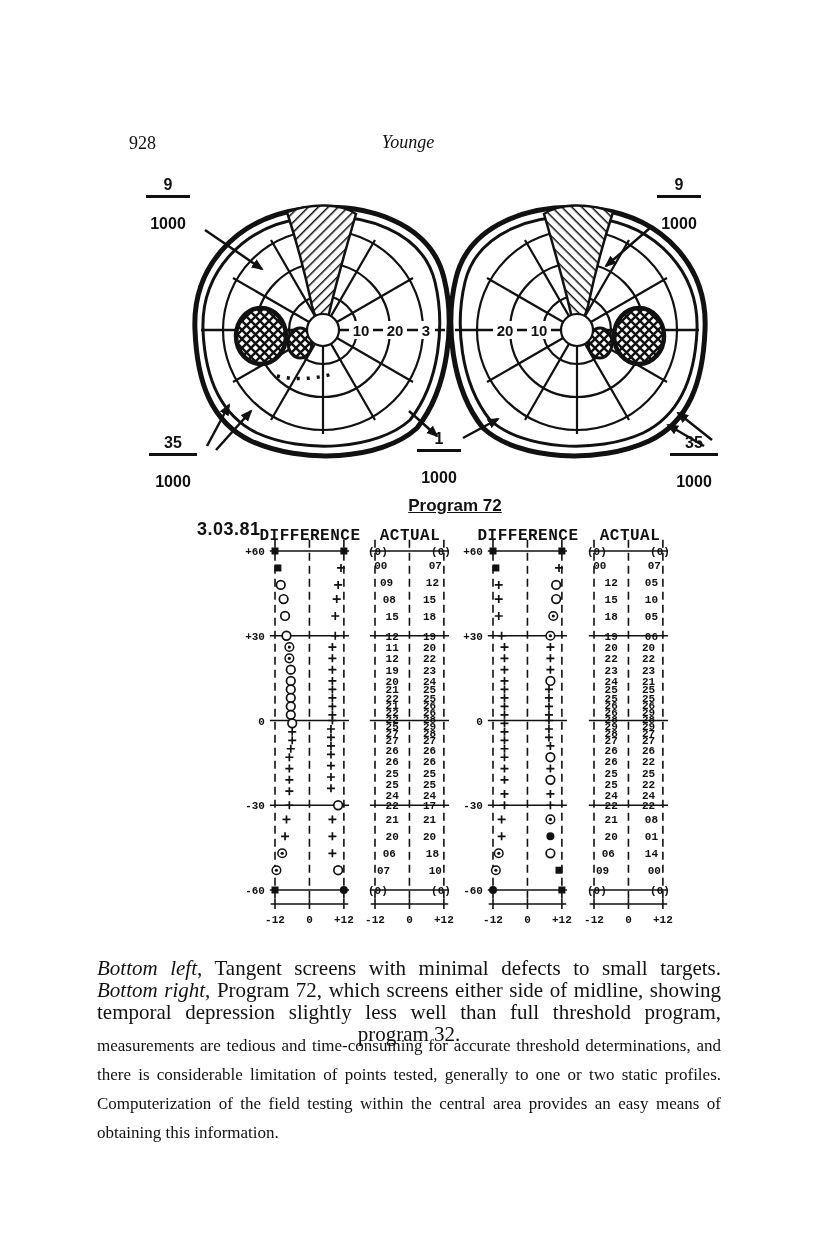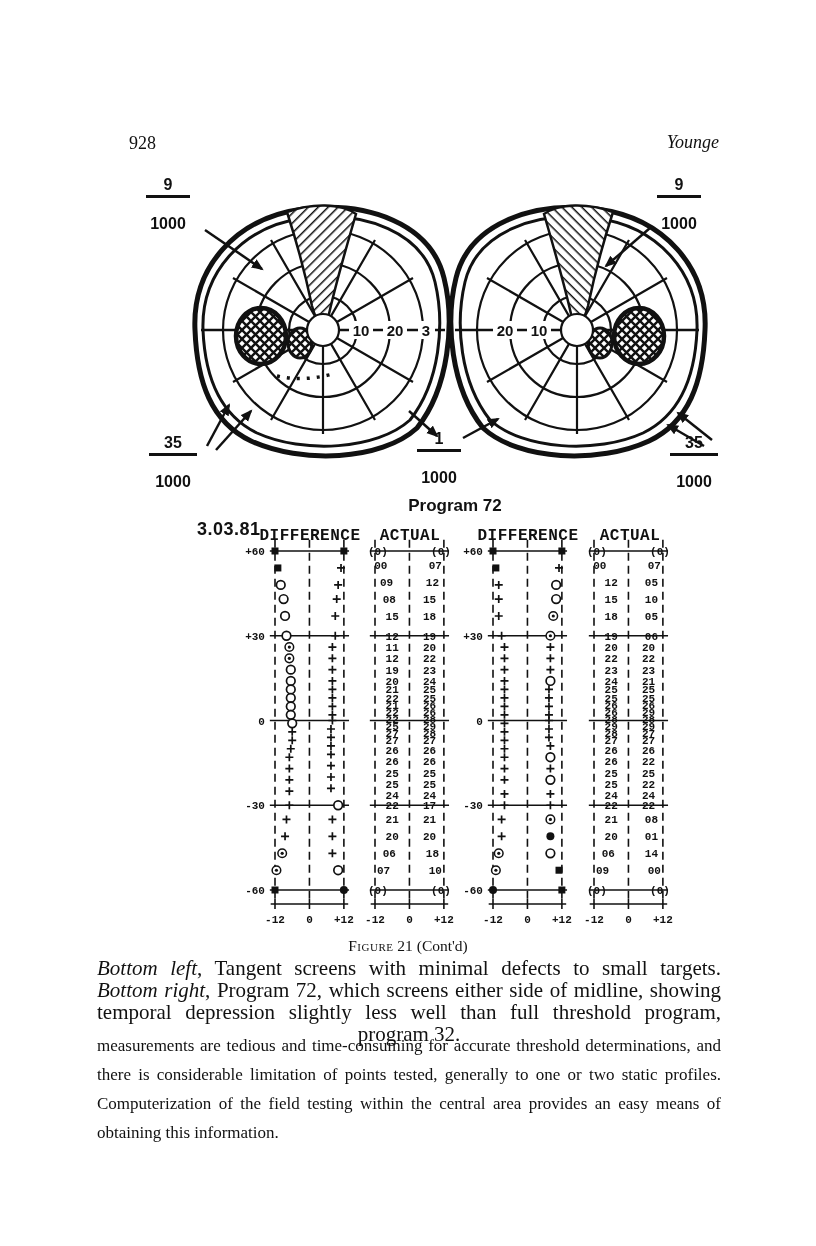--- a/index.html
+++ b/index.html
@@ -1,32 +1,32 @@
 <!DOCTYPE html>
 <html><head>
 <meta charset="utf-8">
 <style>
   html,body{margin:0;padding:0;background:#e8e8e8;}
   .page{position:relative;width:816px;height:1246px;background:#ffffff;margin:0 auto;
         font-family:"Liberation Serif",serif;color:#111;overflow:hidden;}
   .pagenum{position:absolute;left:129px;top:133px;font-size:18px;}
-  .runhead{position:absolute;left:97px;top:132px;width:622px;text-align:right;
+  .runhead{position:absolute;left:97px;top:132px;width:622px;text-align:center;
            font-style:italic;font-size:18px;}
   #fig-svg{position:absolute;left:0;top:168px;}
   .fraction{position:absolute;text-align:center;font-family:"Liberation Sans",sans-serif;
             font-weight:bold;font-size:16px;line-height:1.15;}
   .fraction .num{display:block;border-bottom:3px solid #111;padding:0 2px 1px;}
   .fraction .den{display:block;padding-top:17px;}
   .f-tl{left:146px;top:176px;min-width:44px;}
   .f-tr{left:657px;top:176px;min-width:44px;}
   .f-bl{left:149px;top:434px;min-width:48px;}
   .f-bc{left:417px;top:430px;min-width:44px;}
   .f-br{left:670px;top:434px;min-width:48px;}
   .ctitle{position:absolute;left:455px;top:496px;transform:translateX(-50%);
-          font-family:"Liberation Sans",sans-serif;font-weight:bold;font-size:17px;}
+          font-family:"Liberation Sans",sans-serif;font-weight:bold;font-size:17px;text-decoration:underline;}
   .cdate{position:absolute;left:197px;top:519px;font-family:"Liberation Sans",sans-serif;
          font-weight:bold;font-size:18px;letter-spacing:.5px;}
   .phdr{position:absolute;top:527px;transform:translateX(-50%);
         font-family:"Liberation Mono",monospace;font-weight:bold;font-size:16px;letter-spacing:.5px;}
   .hdr0{left:310px}.hdr1{left:410px}.hdr2{left:528px}.hdr3{left:630px}
   #chart-svg{position:absolute;left:190px;top:495px;}
   .tick{font-family:"Liberation Mono",monospace;font-weight:bold;font-size:11px;fill:#111;}
   .val{font-family:"Liberation Mono",monospace;font-weight:bold;font-size:11px;fill:#111;}
   .axnum{font-family:"Liberation Sans",sans-serif;font-weight:bold;font-size:15px;fill:#111;
          text-anchor:middle;}
@@ -444,20 +444,17 @@
         <text x="458.53" y="293.0625" text-anchor="middle" class="val">22</text>
         <text x="458.53" y="304.3625" text-anchor="middle" class="val">24</text>
         <text x="458.53" y="314.25" text-anchor="middle" class="val">22</text>
         <text x="461.4" y="328.375" text-anchor="middle" class="val">08</text>
         <text x="461.4" y="345.32500000000005" text-anchor="middle" class="val">01</text>
         <text x="461.4" y="362.27500000000003" text-anchor="middle" class="val">14</text>
         <text x="464.27" y="379.225" text-anchor="middle" class="val">00</text>
       </g>
     </svg>
 
-  <div class="cap-head">
-    <span class="sc">Figure</span><span> 21 (Cont'd)</span>
-  </div>
   <div class="cap-text"><i>Bottom left</i><span>, Tangent screens with minimal defects to small targets. </span><i>Bottom right</i><span>, Program 72, which screens either side of midline, showing temporal depression slightly less well than full threshold program, program 32.</span></div>
 
   <div class="bodytext">measurements are tedious and time-consuming for accurate threshold determinations, and there is considerable limitation of points tested, generally to one or two static profiles. Computerization of the field testing within the central area provides an easy means of obtaining this information.</div>
 
 </div>
 
 </body></html>

